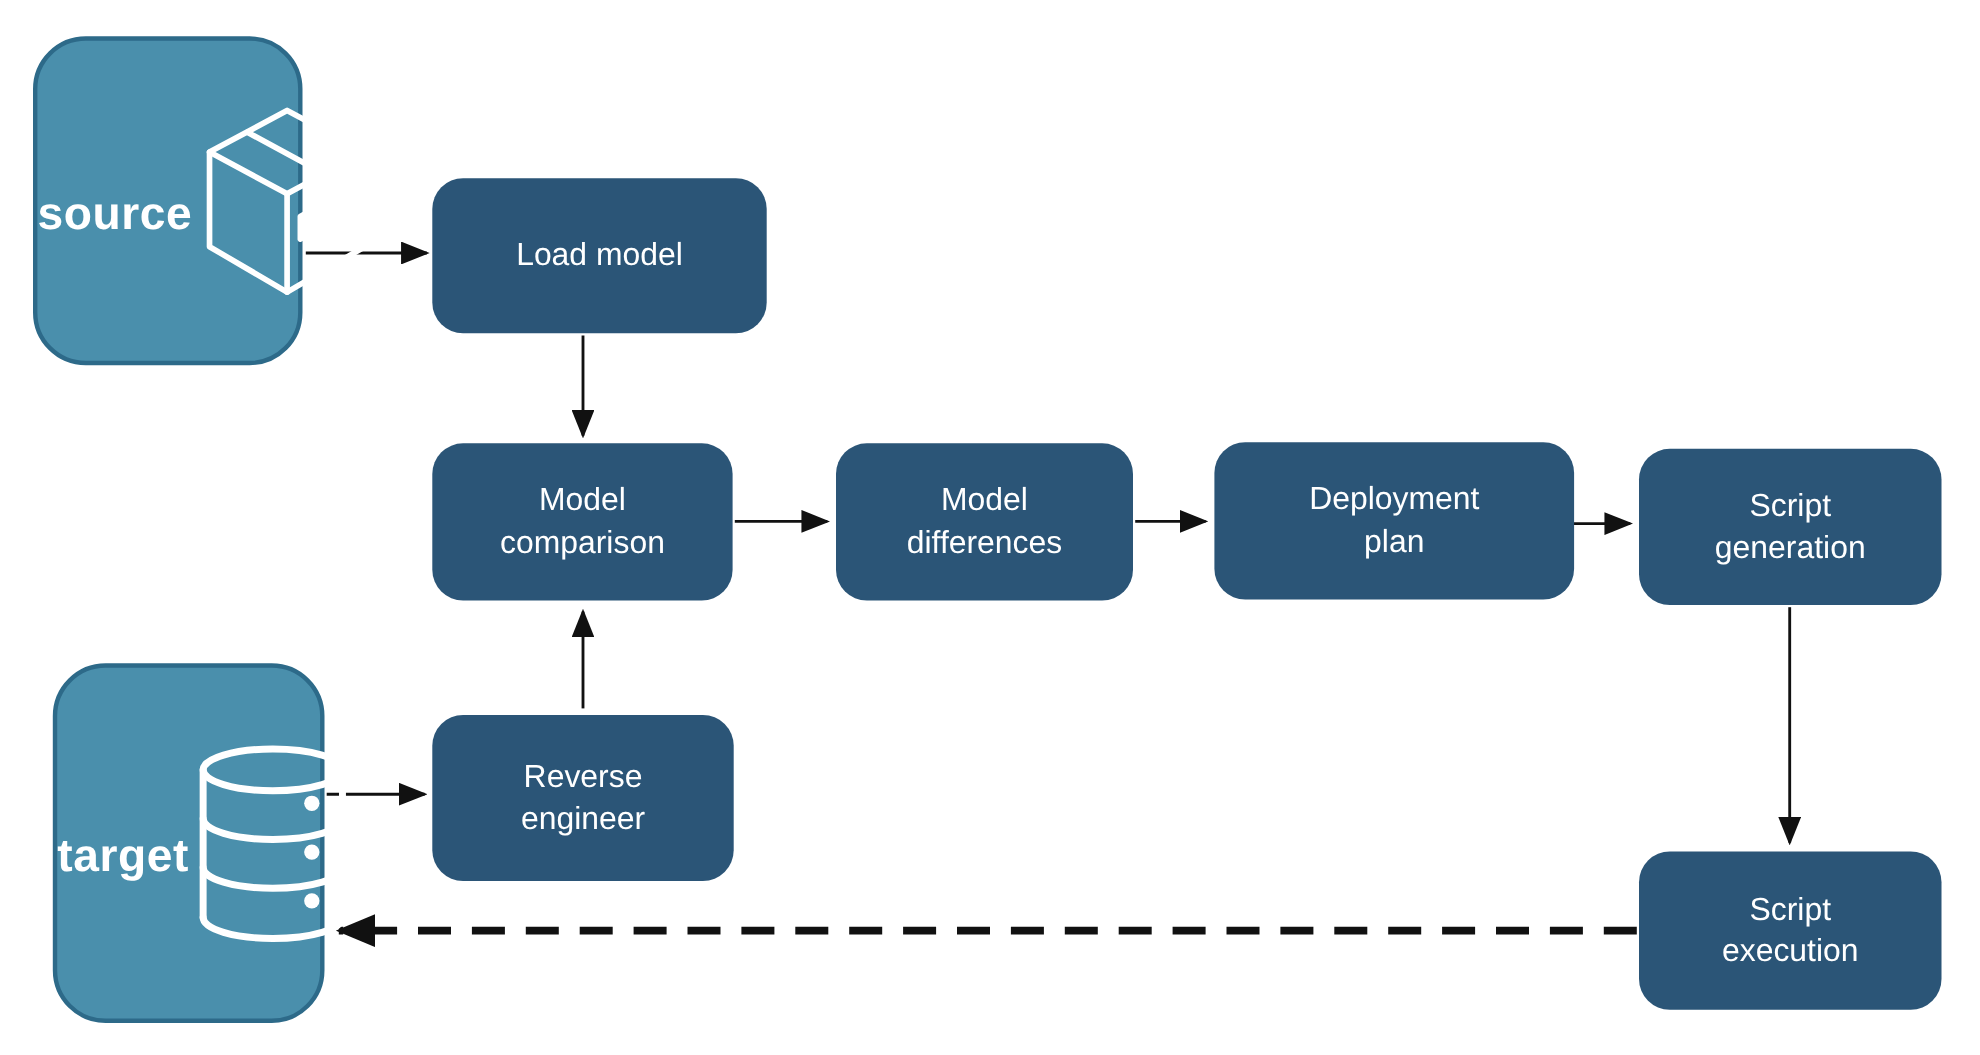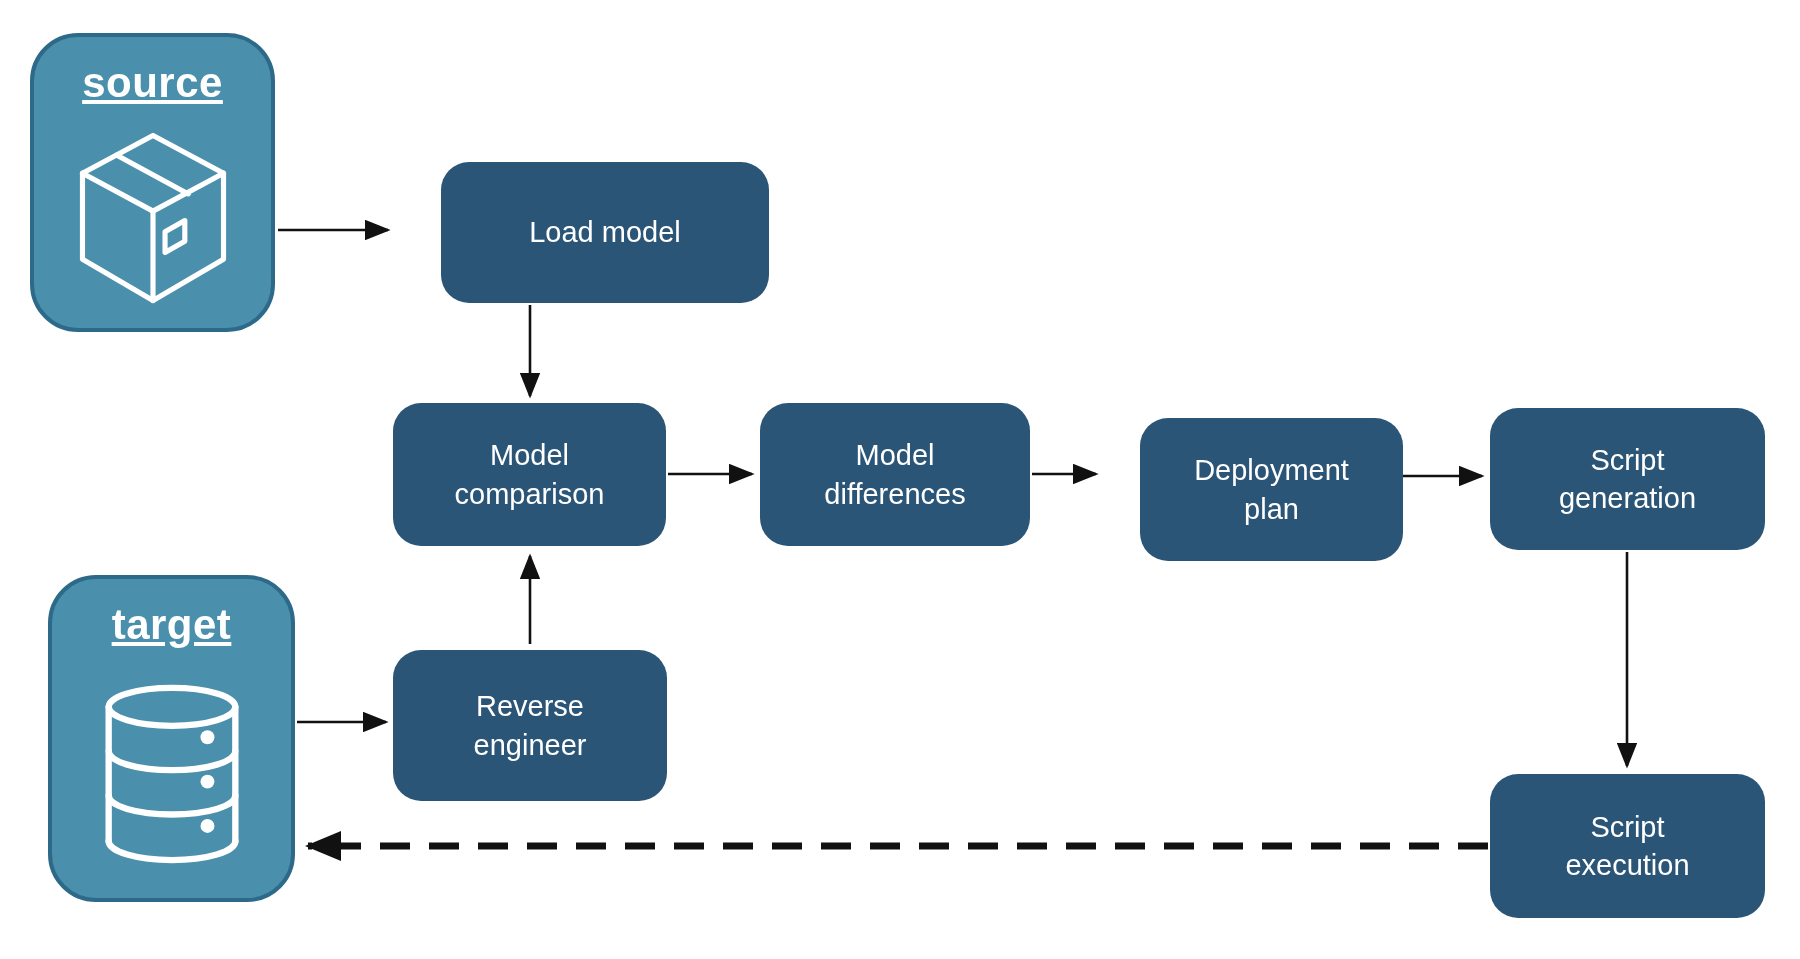--- a/index.html
+++ b/index.html
@@ -29,46 +29,45 @@
     border-radius: 28px;
     font-size: 29px;
     line-height: 1.32;
     white-space: pre-line;
     font-weight: 400;
   }
   .endpoint {
     background: var(--endpoint-fill, #4a8fac);
     border: 4px solid var(--endpoint-border, #2d6a89);
     border-radius: 48px;
-    flex-direction: column;
+    flex-direction: row;
     justify-content: flex-start;
-    text-decoration: underline;
   }
   .endpoint .ep-label {
     font-size: 42px;
     font-weight: 700;
     letter-spacing: 0.5px;
     margin-top: 22px;
   }
   .endpoint .ep-icon {
     flex: 1;
     display: flex;
     align-items: center;
     justify-content: center;
     width: 100%;
   }
-  #load-model        { left: 393px;  top: 162px; width: 328px; height: 141px; margin-left: 48px; }
+  #load-model        { left: 393px;  top: 162px; width: 304px; height: 141px; }
   #model-comparison  { left: 393px;  top: 403px; width: 273px; height: 143px; }
   #model-differences { left: 760px;  top: 403px; width: 270px; height: 143px; }
-  #deployment-plan   { left: 1104px; top: 418px; width: 263px; height: 143px; margin-left: 36px; }
+  #deployment-plan   { left: 1104px; top: 402px; width: 327px; height: 143px; }
   #script-generation { left: 1490px; top: 408px; width: 275px; height: 142px; }
   #reverse-engineer  { left: 393px;  top: 650px; width: 274px; height: 151px; }
   #script-execution  { left: 1490px; top: 774px; width: 275px; height: 144px; }
   #source-node       { left: 30px;   top: 33px;  width: 245px; height: 299px; }
-  #target-node       { left: 48px;   top: 575px; width: 247px; height: 327px; }
+  #target-node       { left: 48px;   top: 603px; width: 247px; height: 327px; }
 
   .edge-layer {
     position: absolute;
     left: 0; top: 0;
     width: 1800px;
     height: 959px;
     pointer-events: none;
   }
   .edge {
     stroke: var(--arrow, #111111);

